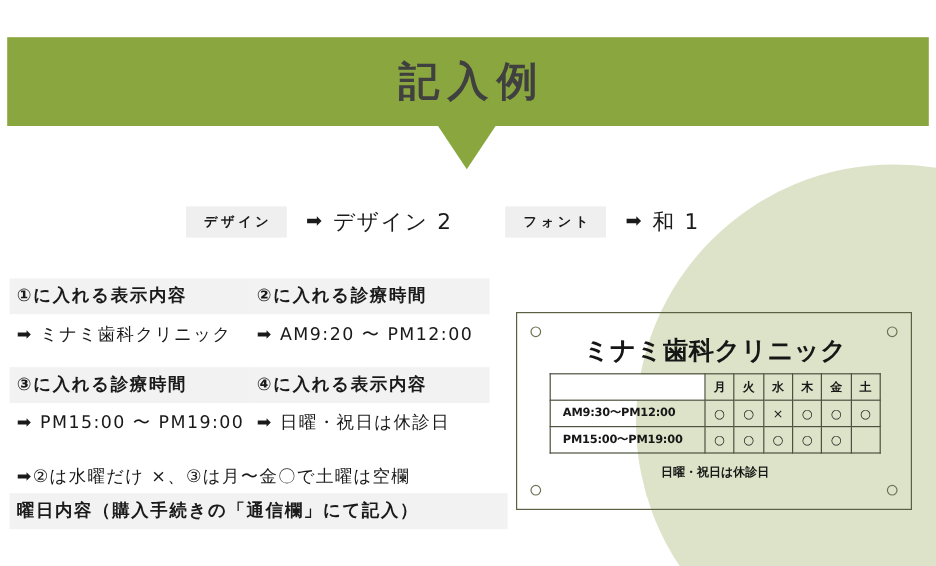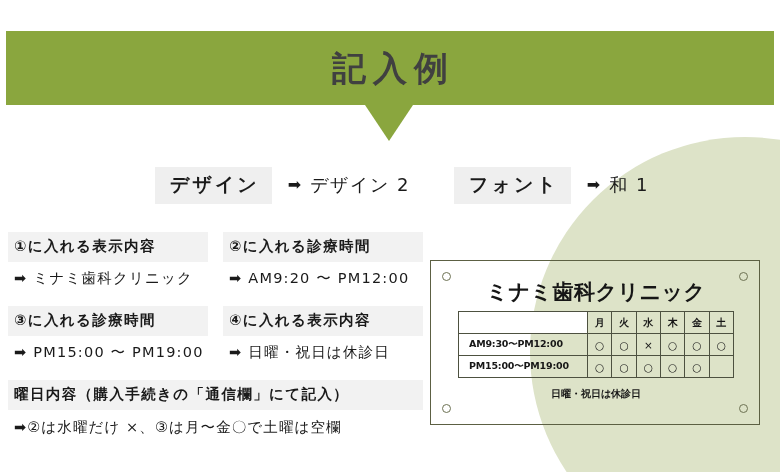--- a/index.html
+++ b/index.html
@@ -79,21 +79,21 @@
     width: 780px;
     height: 36px;
     z-index: 3;
     display: flex;
     align-items: center;
     padding-left: 155px;
     box-sizing: border-box;
   }
   .chip {
     background: #efefef;
-    font-size: 19px;
+    font-size: 11px;
     font-weight: bold;
     letter-spacing: 3px;
     text-indent: 3px;
     padding: 5px 12px 6px 12px;
     font-family: "DejaVu Sans", "Liberation Sans", sans-serif;
     white-space: nowrap;
   }
   .set-arrow {
     font-size: 16px;
     margin: 0 9px 0 16px;
@@ -115,21 +115,21 @@
     width: 415px;
     z-index: 3;
   }
   .info-grid {
     display: flex;
     width: 415px;
   }
   .info-col {
     width: 200px;
   }
-  .info-col + .info-col { margin-left: 15px; }
+  .info-col + .info-col { }
 
   .info-label {
     background: #f2f2f2;
     font-size: 14.5px;
     font-weight: bold;
     letter-spacing: 1.4px;
     padding: 5px 5px 6px 6px;
     box-sizing: border-box;
     white-space: nowrap;
     font-family: "DejaVu Sans", "Liberation Sans", sans-serif;
@@ -290,22 +290,22 @@
         <div class="info-value"><span class="v-arrow">➡</span><span>PM15:00 〜 PM19:00</span></div>
       </div>
       <div class="info-col">
         <div class="info-label">④に入れる表示内容</div>
         <div class="info-value"><span class="v-arrow">➡</span><span>日曜・祝日は休診日</span></div>
       </div>
     </div>
 
     <div class="row-space"></div>
 
+    <div id="note-value"><span class="v-arrow">➡</span><span>②は水曜だけ ×、③は月〜金〇で土曜は空欄</span></div>
     <div id="note-label">曜日内容（購入手続きの「通信欄」にて記入）</div>
-    <div id="note-value"><span class="v-arrow">➡</span><span>②は水曜だけ ×、③は月〜金〇で土曜は空欄</span></div>
   </div>
 
   <div id="signboard">
     <div class="screw tl"></div>
     <div class="screw tr"></div>
     <div class="screw bl"></div>
     <div class="screw br"></div>
 
     <div id="sign-title">ミナミ歯科クリニック</div>
 

